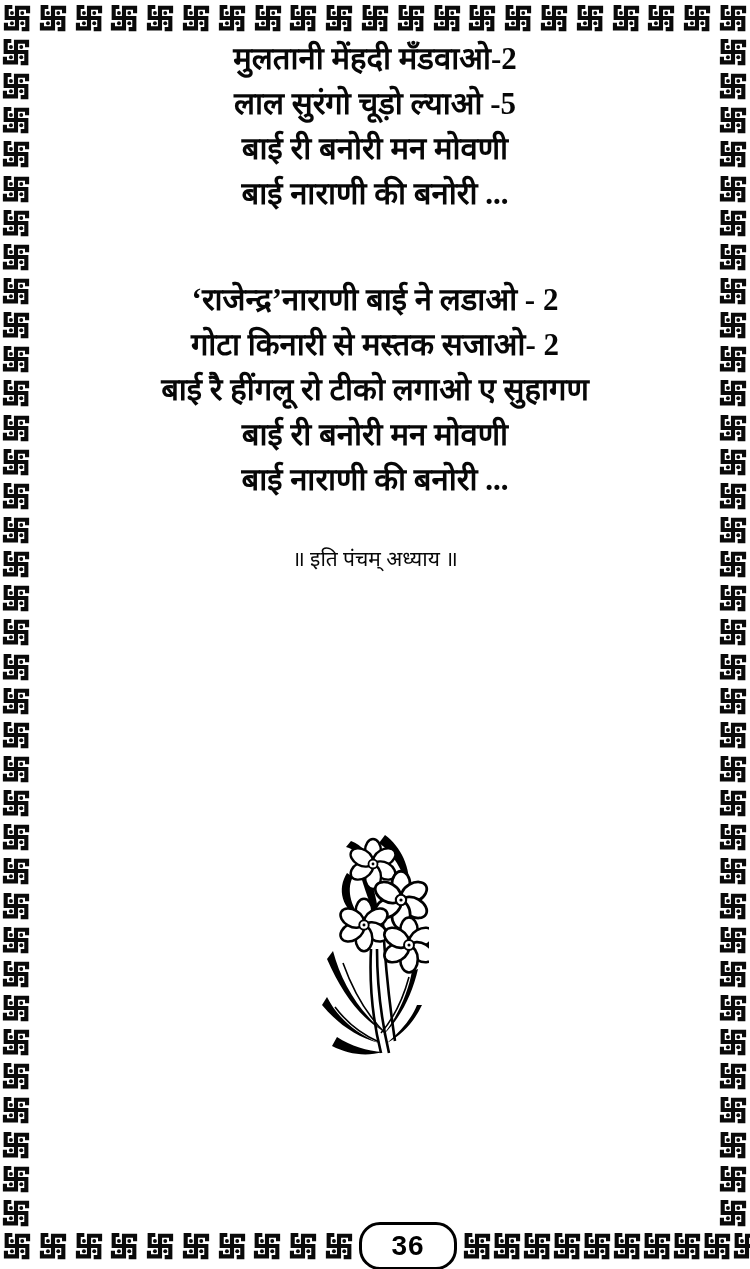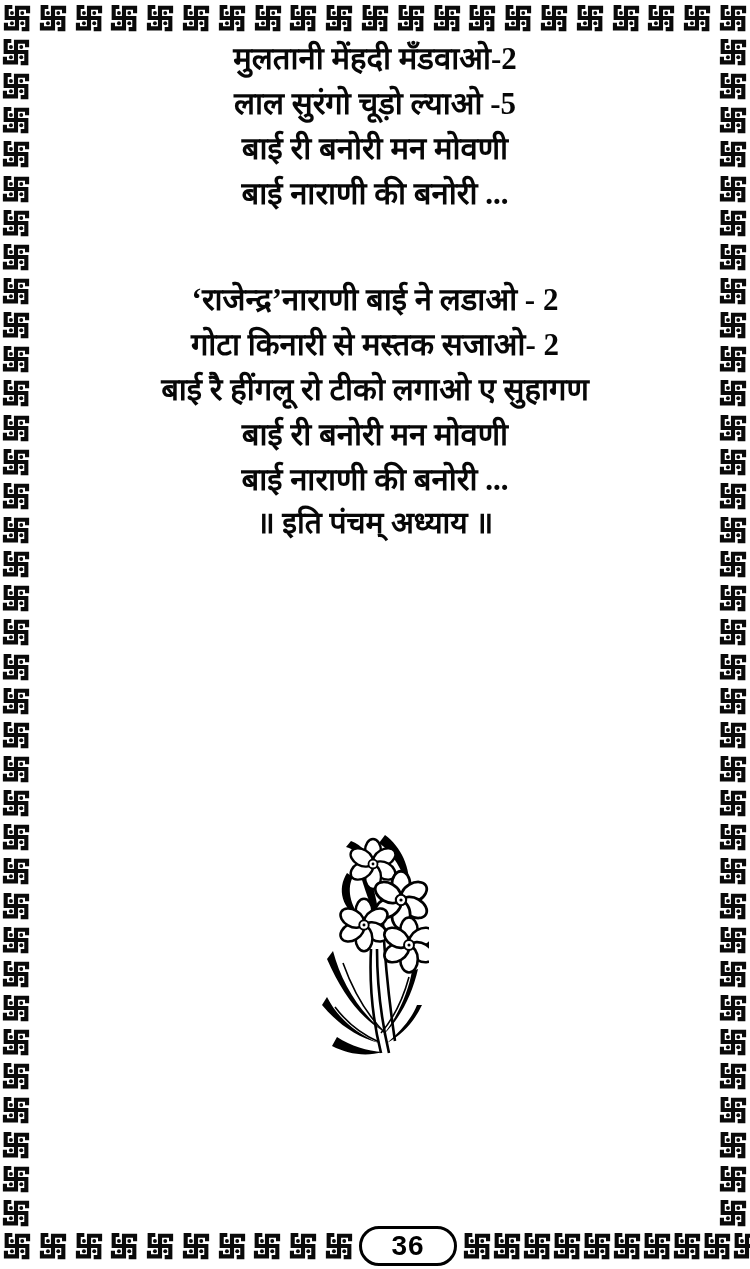--- a/index.html
+++ b/index.html
@@ -29,42 +29,43 @@
   }
   .seg-left {
     flex:0 0 352px; display:flex; justify-content:space-between; align-items:flex-end;
   }
   .seg-right {
     flex:1 1 auto; display:flex; justify-content:space-between; align-items:flex-end;
   }
   .page-pill {
     flex:0 0 auto;
     margin:0 5px;
-    min-width:98px; height:40px;
+    min-width:98px; height:48px;
     border:3.5px solid #000;
     border-radius:21px;
     background:#fff;
     display:flex; align-items:center; justify-content:center;
     font-family:"Liberation Sans","DejaVu Sans",sans-serif;
     font-weight:bold; font-size:28px; color:#000;
     letter-spacing:1px;
   }
   
   .content {
     position:absolute; top:36px; left:36px; right:36px;
     text-align:center;
   }
   .stanza { }
   .stanza + .stanza { margin-top:61px; }
   .stanza-line {
     font-size:31px; line-height:45px; font-weight:bold;
     white-space:nowrap;
   }
   .closing-line {
-    font-size:30px; line-height:42px; font-weight:bold;
+    margin-top:36px;
+    font-size:21px; line-height:42px; font-weight:normal;
   }
   
   .ornament {
     position:absolute; top:831px; left:50%; transform:translateX(-50%);
     width:108px; height:228px;
   }
   .ornament svg { width:100%; height:100%; display:block; }
 </style>
 </head>
 <body>

